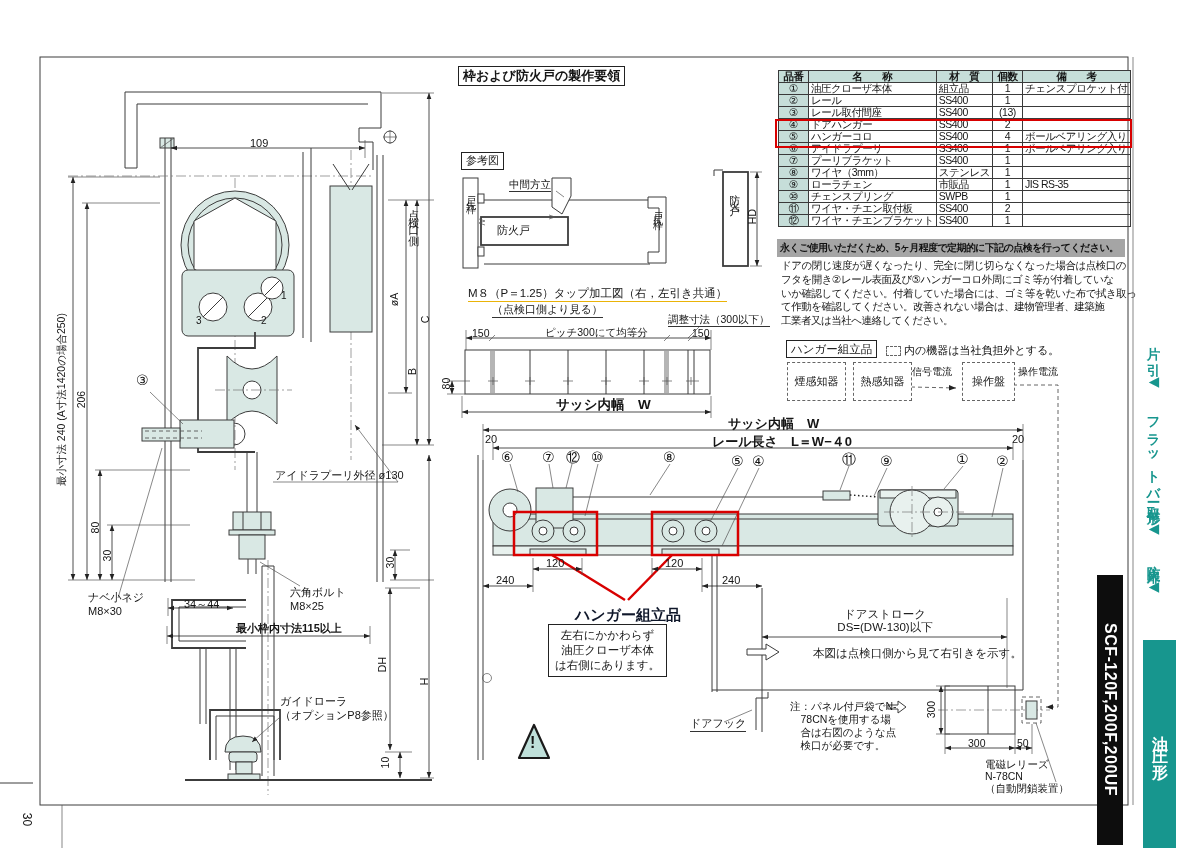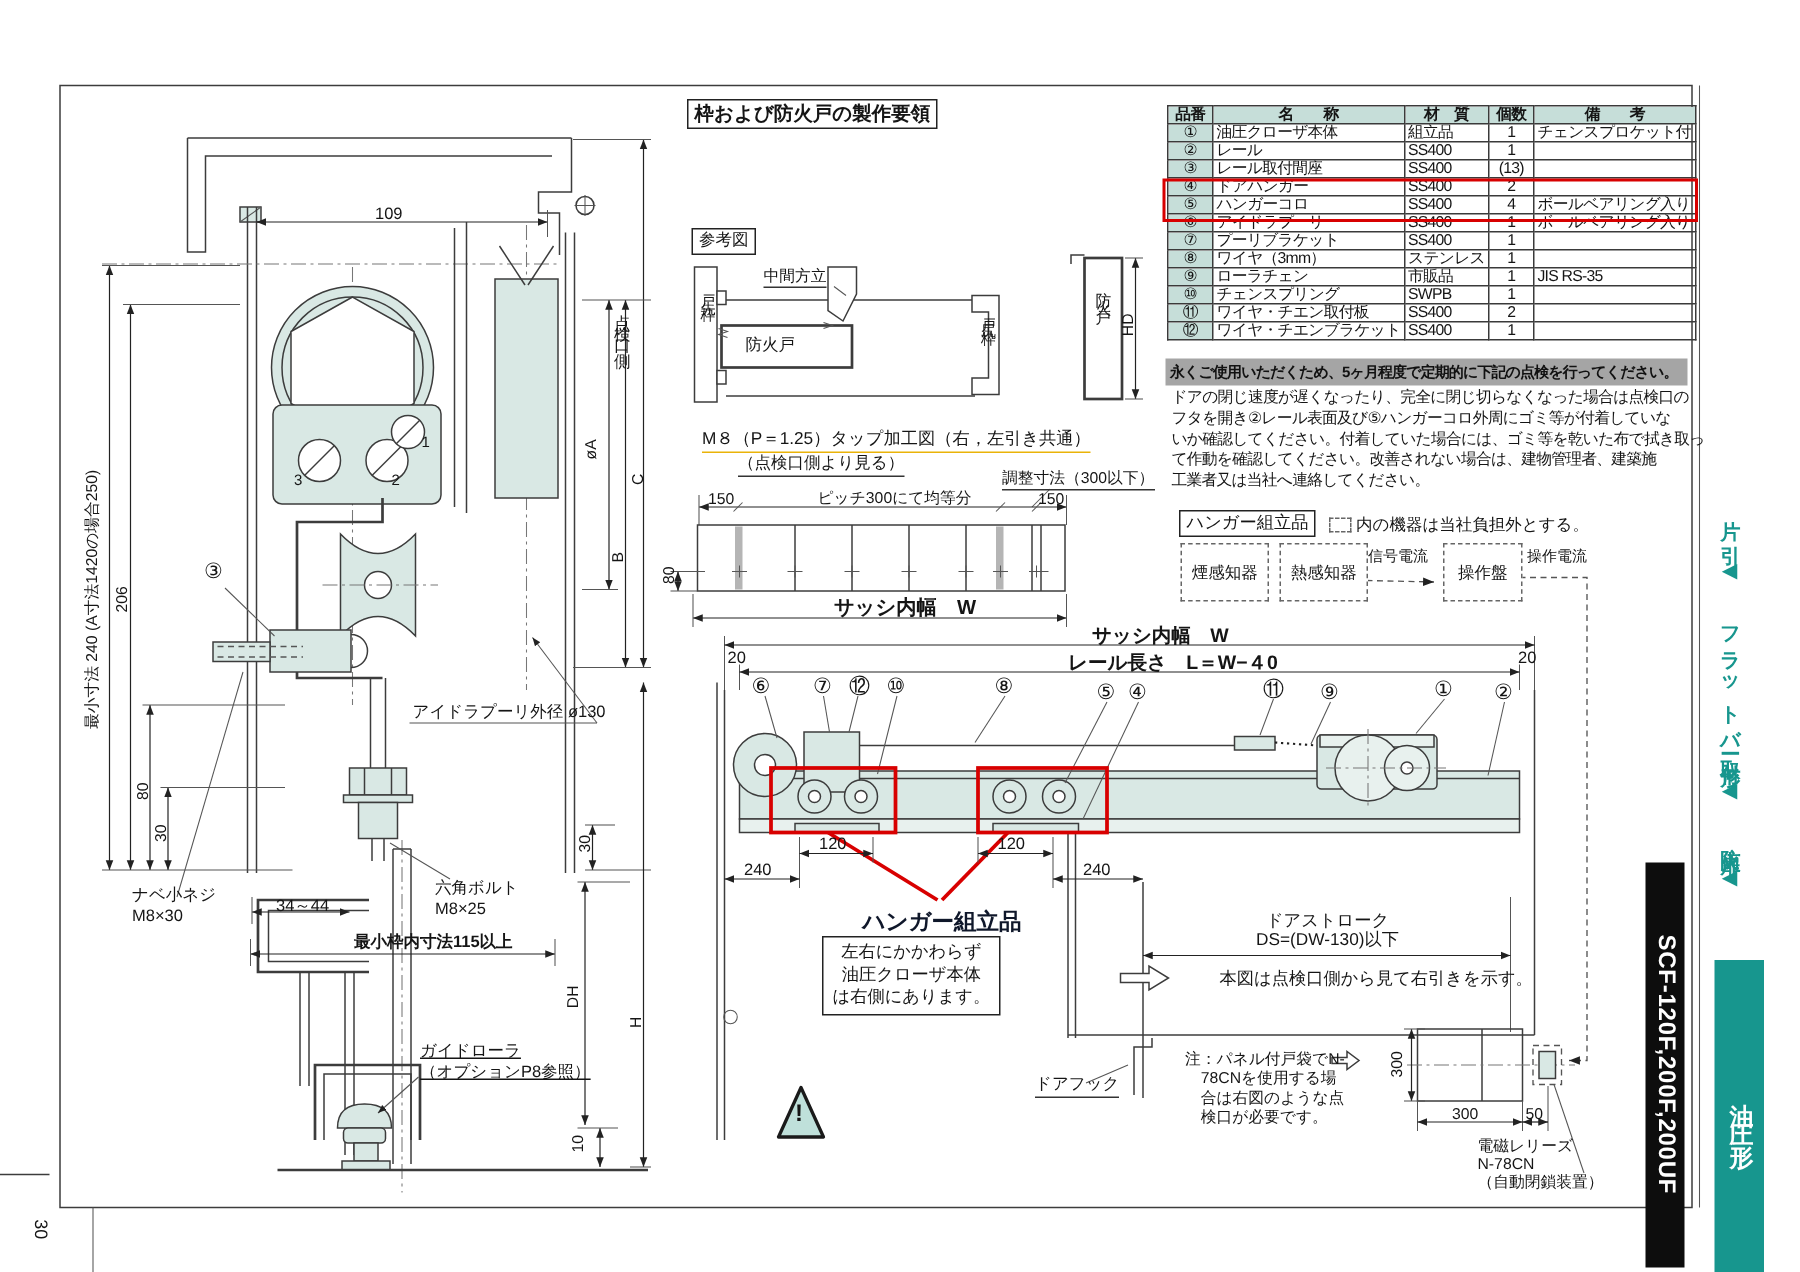--- a/index.html
+++ b/index.html
@@ -509,21 +509,21 @@
   <div class="lbl rot ctr" style="left:84px;top:521px;width:24px;font-size:10.5px;">80</div>
   <div class="lbl rot ctr" style="left:96px;top:549px;width:24px;font-size:10.5px;">30</div>
   <div class="lbl rot ctr" style="left:379px;top:556px;width:24px;font-size:10.5px;">30</div>
   <div class="lbl" style="left:184px;top:598px;font-size:11px;">34～44</div>
   <div class="lbl pre" style="left:88px;top:590px;font-size:11px;line-height:14px;">ナベ小ネジ
 M8×30</div>
   <div class="lbl pre" style="left:290px;top:585px;font-size:11px;line-height:14px;">六角ボルト
 M8×25</div>
   <div class="lbl b" style="left:236px;top:622px;font-size:11px;">最小枠内寸法115以上</div>
   <div class="lbl" style="left:275px;top:469px;font-size:11px;">アイドラプーリ外径 ø130</div>
-  <div class="lbl pre" style="left:280px;top:694px;font-size:11px;line-height:14px;text-decoration:underline;">ガイドローラ
+  <div class="lbl pre" style="left:280px;top:694px;font-size:11px;line-height:14px;">ガイドローラ
 （オプションP8参照）</div>
   <div class="lbl vert" style="left:406px;top:200px;font-size:11px;letter-spacing:9px;">点検口側</div>
   <div class="lbl rot ctr" style="left:383px;top:293px;width:24px;font-size:10.5px;">øA</div>
   <div class="lbl rot ctr" style="left:403px;top:365px;width:20px;font-size:10.5px;">B</div>
   <div class="lbl rot ctr" style="left:416px;top:313px;width:20px;font-size:10.5px;">C</div>
   <div class="lbl rot ctr" style="left:370px;top:658px;width:26px;font-size:10.5px;">DH</div>
   <div class="lbl rot ctr" style="left:415px;top:675px;width:20px;font-size:10.5px;">H</div>
   <div class="lbl rot ctr" style="left:376px;top:756px;width:20px;font-size:10.5px;">10</div>
   <div class="lbl" style="left:136px;top:372px;font-size:14px;">③</div>
   <div class="lbl" style="left:281px;top:290px;font-size:10px;">1</div>

